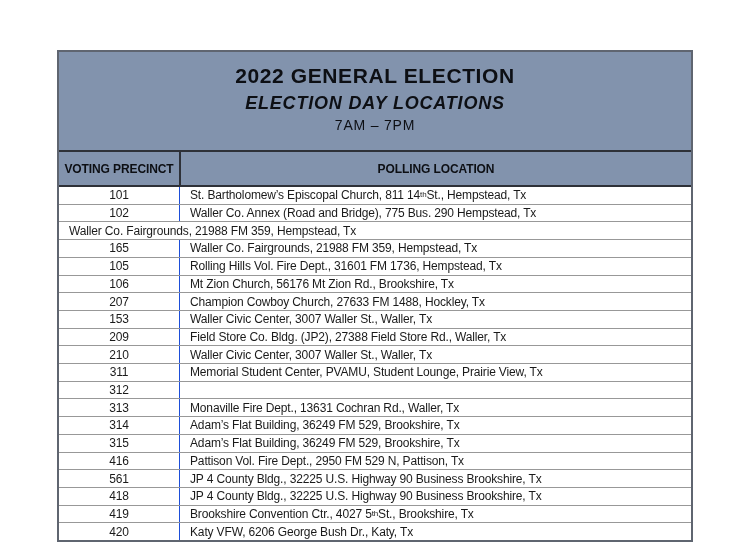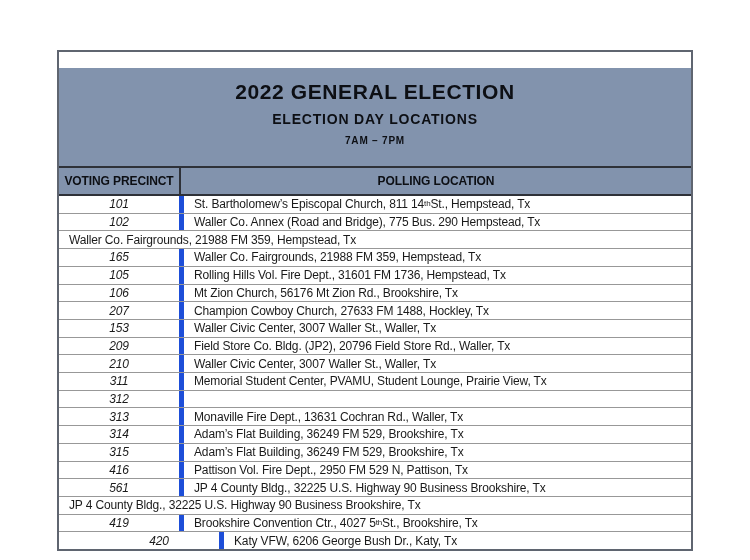--- a/index.html
+++ b/index.html
@@ -24,46 +24,46 @@
     background: #ffffff;
   }
   .title-block {
     background: #8293ad;
     height: 100px;
     box-sizing: border-box;
     padding-top: 11px;
     text-align: center;
     color: #0d0f14;
     border-bottom: 2px solid #2e3138;
-    margin-top: 16px;
   }
   .title-main {
     font-size: 21px;
     font-weight: bold;
     letter-spacing: 0.6px;
     line-height: 26px;
   }
   .title-sub {
-    font-size: 14px;
+    font-size: 18px;
     font-weight: bold;
     letter-spacing: 0.8px;
     line-height: 18px;
     margin-top: 5px;
+    font-style: italic;
   }
   .title-hours {
-    font-size: 10px;
-    font-weight: bold;
+    font-size: 14px;
+    font-weight: normal;
     letter-spacing: 0.8px;
     line-height: 18px;
     margin-top: 4px;
   }
   .col-header {
     display: flex;
     background: #8293ad;
-    height: 28px;
+    height: 35px;
     box-sizing: border-box;
     border-bottom: 2px solid #2e3138;
     font-size: 12px;
     font-weight: bold;
     color: #0d0f14;
   }
   .col-header .hc-precinct {
     width: 120px;
     flex: 0 0 120px;
     border-right: 2px solid #2e3138;
@@ -89,30 +89,28 @@
     flex: 1;
     display: flex;
     border-bottom: 1px solid #989898;
     font-size: 12px;
     color: #1a1a1a;
     letter-spacing: -0.15px;
     min-height: 0;
   }
   .row:last-child {
     border-bottom: none;
-    margin-left: 40px;
   }
   .cell-precinct {
     width: 120px;
     flex: 0 0 120px;
-    border-right: 5px solid #1d4ed8;
+    border-right: 1px solid #1d4ed8;
     display: flex;
     align-items: center;
     justify-content: center;
-    font-style: italic;
   }
   .cell-location {
     flex: 1;
     display: flex;
     align-items: center;
     padding-left: 10px;
   }
   .cell-location sup {
     font-size: 8px;
     line-height: 0;
@@ -159,21 +157,21 @@
       <div class="row">
         <div class="cell-precinct">207</div>
         <div class="cell-location">Champion Cowboy Church, 27633 FM 1488, Hockley, Tx</div>
       </div>
       <div class="row">
         <div class="cell-precinct">153</div>
         <div class="cell-location">Waller Civic Center, 3007 Waller St., Waller, Tx</div>
       </div>
       <div class="row">
         <div class="cell-precinct">209</div>
-        <div class="cell-location">Field Store Co. Bldg. (JP2), 20796 Field Store Rd., Waller, Tx</div>
+        <div class="cell-location">Field Store Co. Bldg. (JP2), 27388 Field Store Rd., Waller, Tx</div>
       </div>
       <div class="row">
         <div class="cell-precinct">210</div>
         <div class="cell-location">Waller Civic Center, 3007 Waller St., Waller, Tx</div>
       </div>
       <div class="row">
         <div class="cell-precinct">311</div>
         <div class="cell-location">Memorial Student Center, PVAMU, Student Lounge, Prairie View, Tx</div>
       </div>
       <div class="row">
@@ -193,20 +191,21 @@
       </div>
       <div class="row">
         <div class="cell-precinct">416</div>
         <div class="cell-location">Pattison Vol. Fire Dept., 2950 FM 529 N, Pattison, Tx</div>
       </div>
       <div class="row">
         <div class="cell-precinct">561</div>
         <div class="cell-location">JP 4 County Bldg., 32225 U.S. Highway 90 Business Brookshire, Tx</div>
       </div>
       <div class="row">
+        <div class="cell-precinct">418</div>
         <div class="cell-location">JP 4 County Bldg., 32225 U.S. Highway 90 Business Brookshire, Tx</div>
       </div>
       <div class="row">
         <div class="cell-precinct">419</div>
         <div class="cell-location">Brookshire Convention Ctr., 4027 5<sup>th</sup> St., Brookshire, Tx</div>
       </div>
       <div class="row">
         <div class="cell-precinct">420</div>
         <div class="cell-location">Katy VFW, 6206 George Bush Dr., Katy, Tx</div>
       </div>

